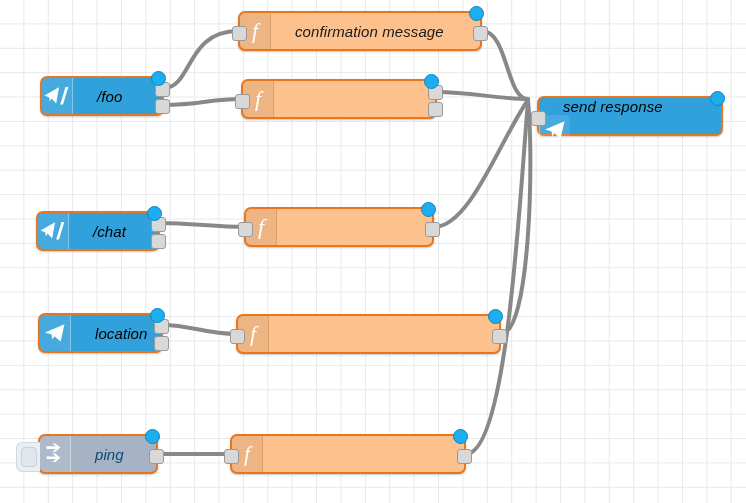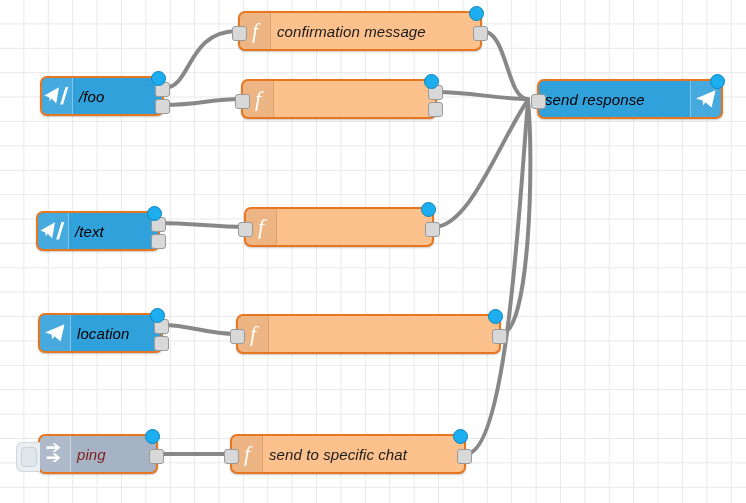--- a/index.html
+++ b/index.html
@@ -75,29 +75,29 @@
     width: 30px;
     flex: 0 0 30px;
     display: flex;
     align-items: center;
     justify-content: center;
   }
   .node-label {
     flex: 1 1 auto;
     display: flex;
     align-items: center;
-    padding: 0 6px;
+    padding: 0 24px;
     font-style: italic;
     font-size: 15px;
     color: #1b1b1b;
     white-space: nowrap;
     letter-spacing: 0.1px;
   }
   .node.tg .node-label { color: #000000; }
-  .node.inject .node-label { color: #7f1d1d; }
+  .node.inject .node-label { color: #0c4a6e; }
 
   
   .port {
     position: absolute;
     width: 15px; height: 15px;
     box-sizing: border-box;
     background: #d8d8d8;
     border: 1.5px solid #999999;
     border-radius: 3px;
     z-index: 7;
@@ -187,38 +187,38 @@
         <div class="icon-box">
           <svg class="glyph" width="20" height="24" viewBox="0 0 20 24">
             <text x="10" y="19" text-anchor="middle" font-family="Liberation Serif, serif" font-size="22" font-style="italic" fill="#ffffff">f</text>
           </svg>
         </div>
         <div class="port in" style="top: 12.5px;"></div>
         <div class="port out" style="top: 4px;"></div>
         <div class="port out" style="top: 21px;"></div>
         <div class="status-dot"></div>
       </div>
-      <div class="node tg right-icon" style="left: 537px; top: 79px; width: 186px; height: 40px;">
+      <div class="node tg right-icon" style="left: 537px; top: 96px; width: 186px; height: 40px; flex-direction: column;">
         <div class="node-label">send response</div>
         <div class="icon-box">
           <svg class="glyph" width="22" height="20" viewBox="0 0 22 20">
             <path d="M1 9.6 L20.5 1.2 L16.6 18.6 L10.4 13.2 L8.2 16.6 L7.6 11.6 Z" fill="#ffffff"></path>
           </svg>
         </div>
         <div class="port in" style="top: 12.5px;"></div>
         <div class="status-dot"></div>
       </div>
       <div class="node tg" style="left: 36px; top: 211px; width: 124px; height: 40px;">
         <div class="icon-box">
           <svg class="glyph" width="26" height="20" viewBox="0 0 26 20">
             <path d="M0.5 9.4 L15 1.2 L12.2 17.4 L7.6 12.6 L5.8 15.6 L5.3 11.4 Z" fill="#ffffff"></path>
             <path d="M21.5 1 L16.2 18.6 L19 18.6 L24.3 1 Z" fill="#ffffff"></path>
           </svg>
         </div>
-        <div class="node-label">/text</div>
+        <div class="node-label">/chat</div>
         <div class="port out" style="top: 4px;"></div>
         <div class="port out" style="top: 21px;"></div>
         <div class="status-dot"></div>
       </div>
       <div class="node fn" style="left: 244px; top: 207px; width: 190px; height: 40px;">
         <div class="icon-box">
           <svg class="glyph" width="20" height="24" viewBox="0 0 20 24">
             <text x="10" y="19" text-anchor="middle" font-family="Liberation Serif, serif" font-size="22" font-style="italic" fill="#ffffff">f</text>
           </svg>
         </div>
@@ -261,20 +261,19 @@
         </div>
         <div class="port out" style="top: 12.5px;"></div>
         <div class="status-dot"></div>
       </div>
       <div class="node fn" style="left: 230px; top: 434px; width: 236px; height: 40px;">
         <div class="icon-box">
           <svg class="glyph" width="20" height="24" viewBox="0 0 20 24">
             <text x="10" y="19" text-anchor="middle" font-family="Liberation Serif, serif" font-size="22" font-style="italic" fill="#ffffff">f</text>
           </svg>
         </div>
-        <div class="node-label">send to specific chat</div>
         <div class="port in" style="top: 12.5px;"></div>
         <div class="port out" style="top: 12.5px;"></div>
         <div class="status-dot"></div>
       </div>
     </div>
 
 </div>
 
 </body></html>

